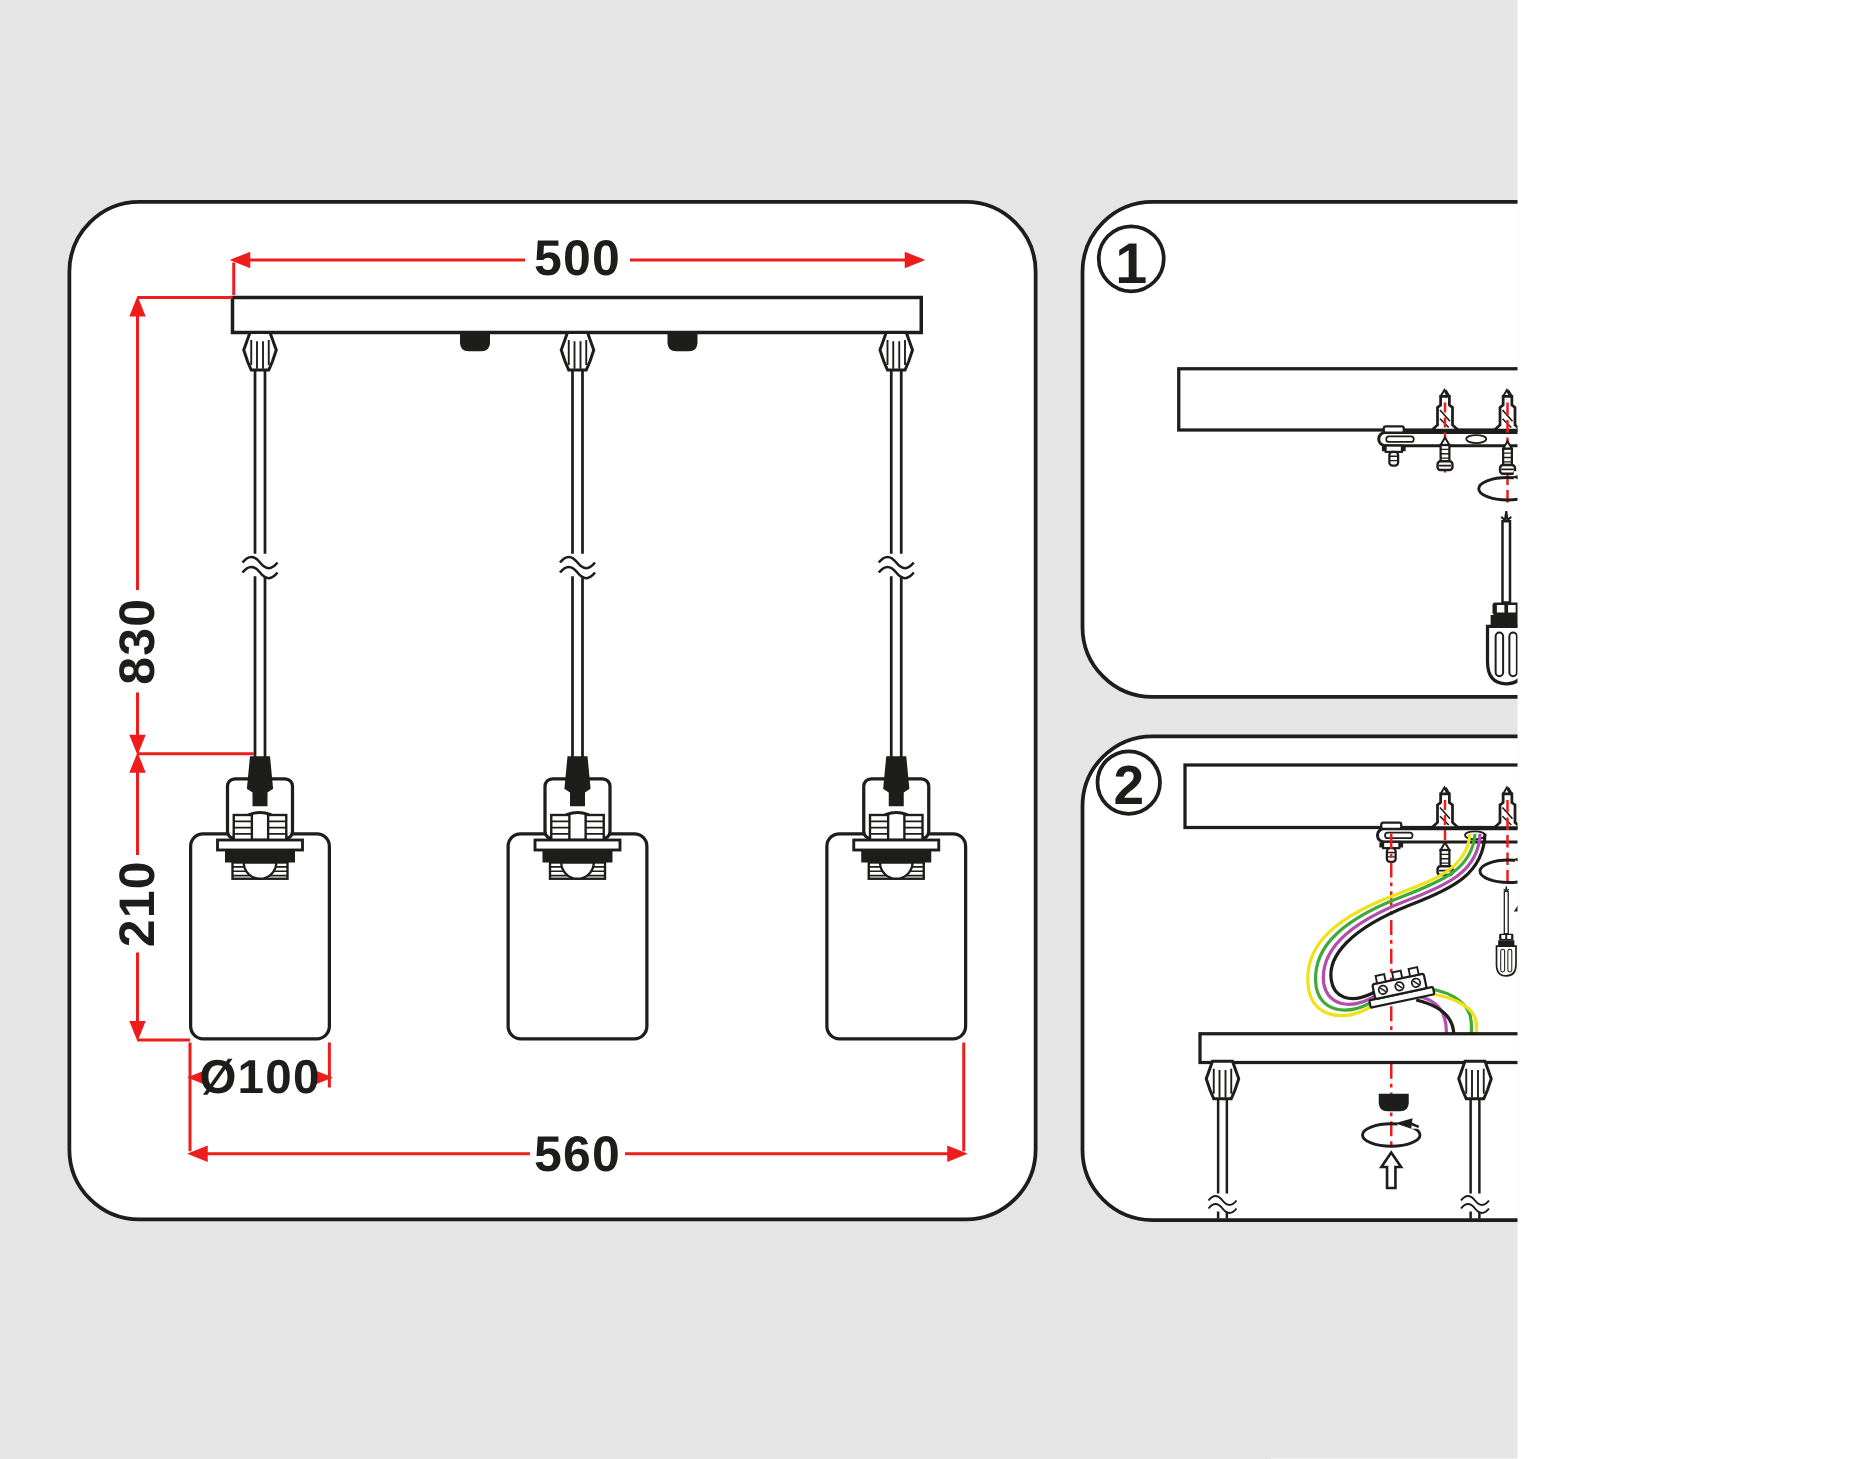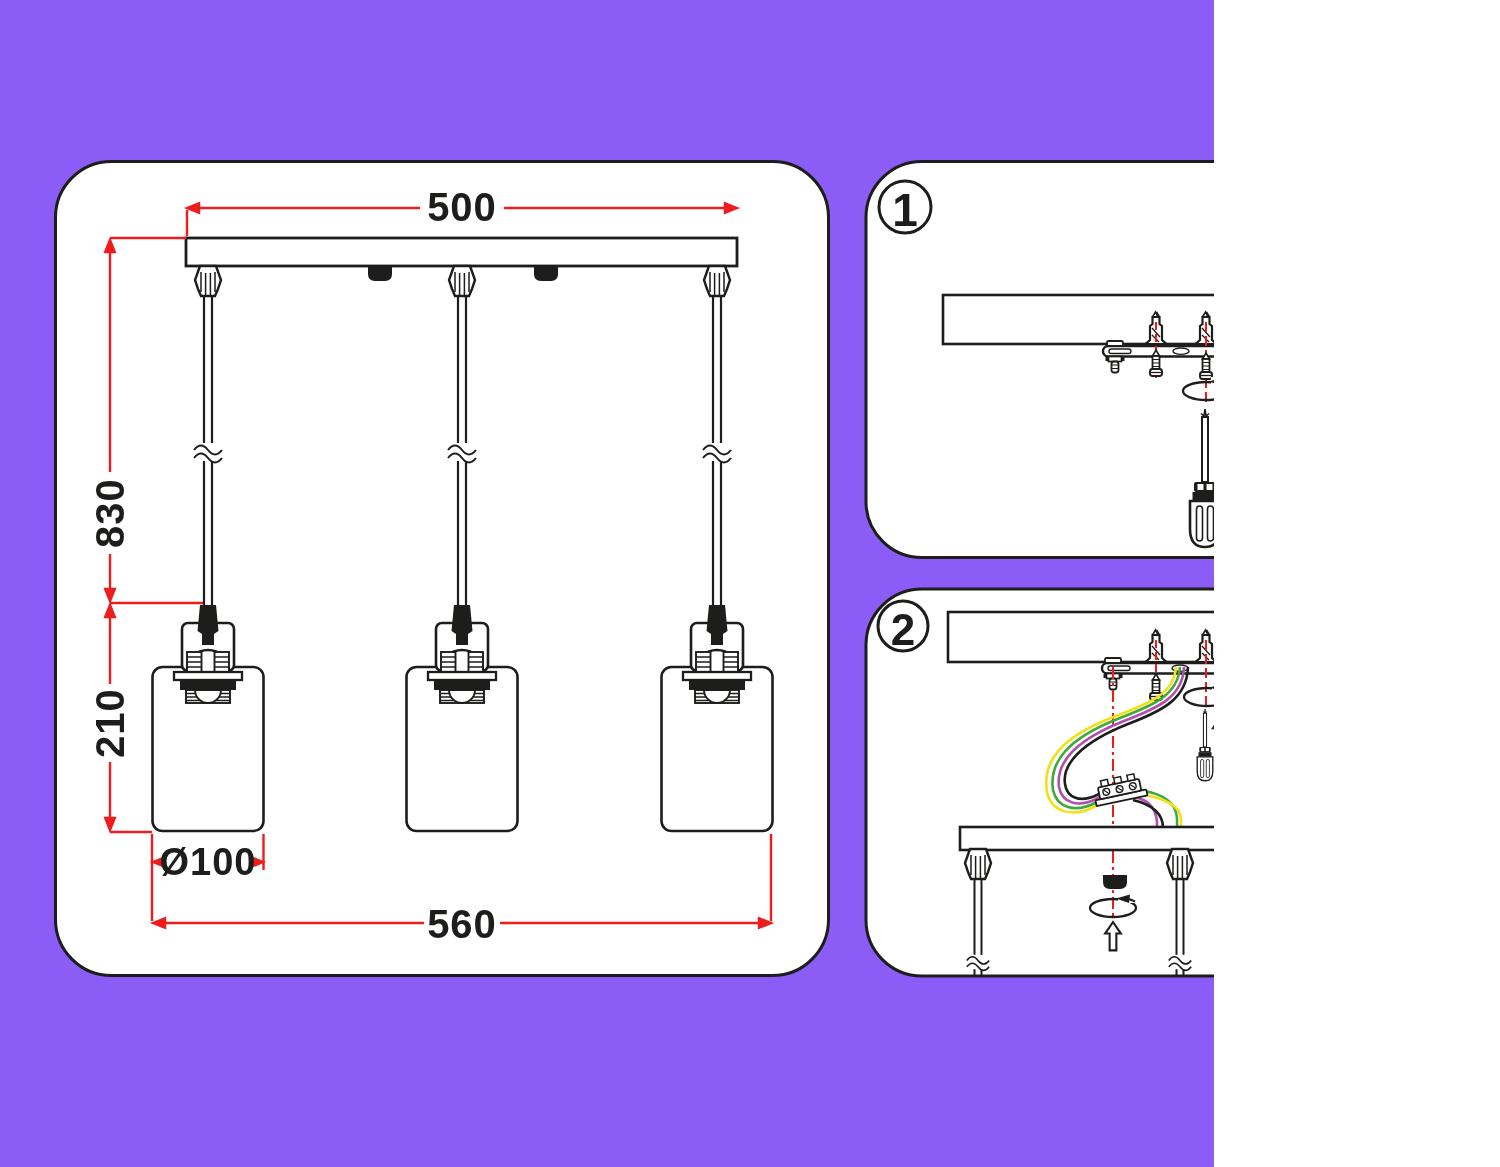--- a/index.html
+++ b/index.html
@@ -1,16 +1,16 @@
 <!DOCTYPE html>
 <html><head>
 <meta charset="utf-8">
 <style>
   html,body{margin:0;padding:0;background:#ffffff;}
-  .page{position:relative;width:1214px;height:1167px;background:#8b5cf6;overflow:hidden;
+  .page{position:relative;width:1214px;height:1167px;background:#e5e5e5;overflow:hidden;
         font-family:"Liberation Sans", sans-serif;}
   svg{display:block;}
   text.dim{font-family:"Liberation Sans", sans-serif;font-weight:700;font-size:40px;
            fill:#1d1d1b;letter-spacing:1px;}
   text.badge{font-family:"Liberation Sans", sans-serif;font-weight:700;font-size:46px;
            fill:#1d1d1b;}
 </style>
 </head>
 <body>
 

